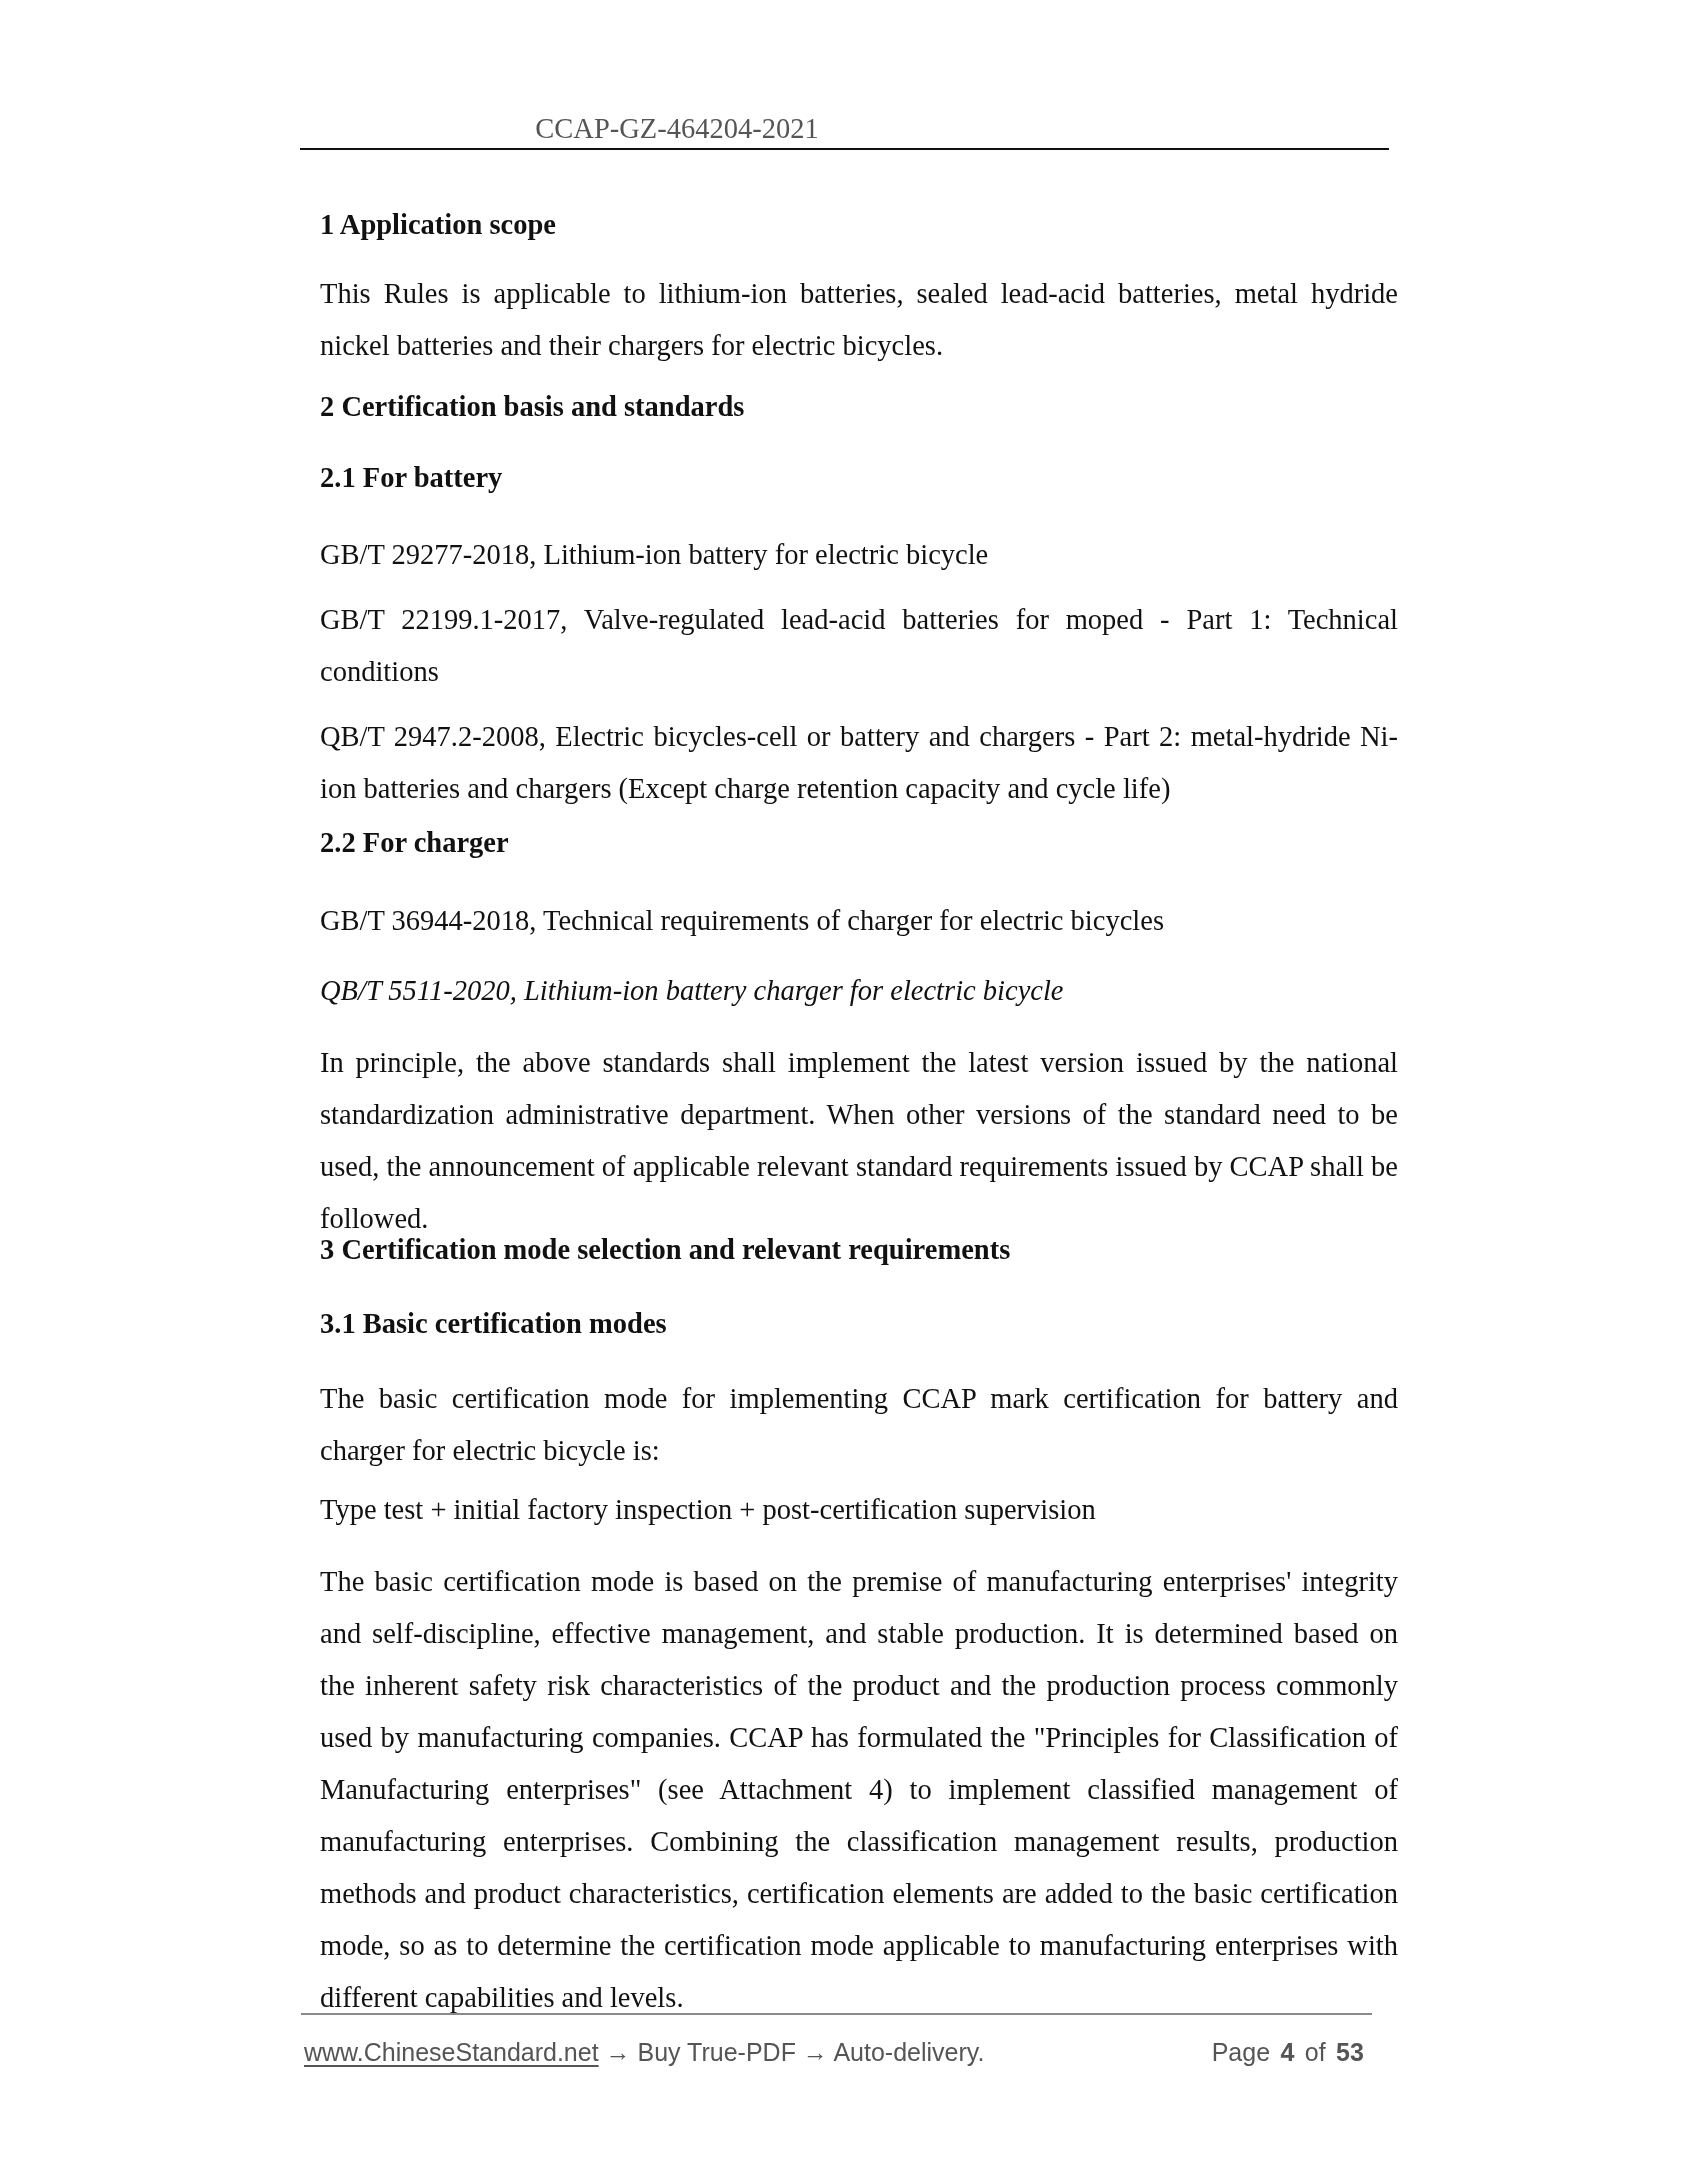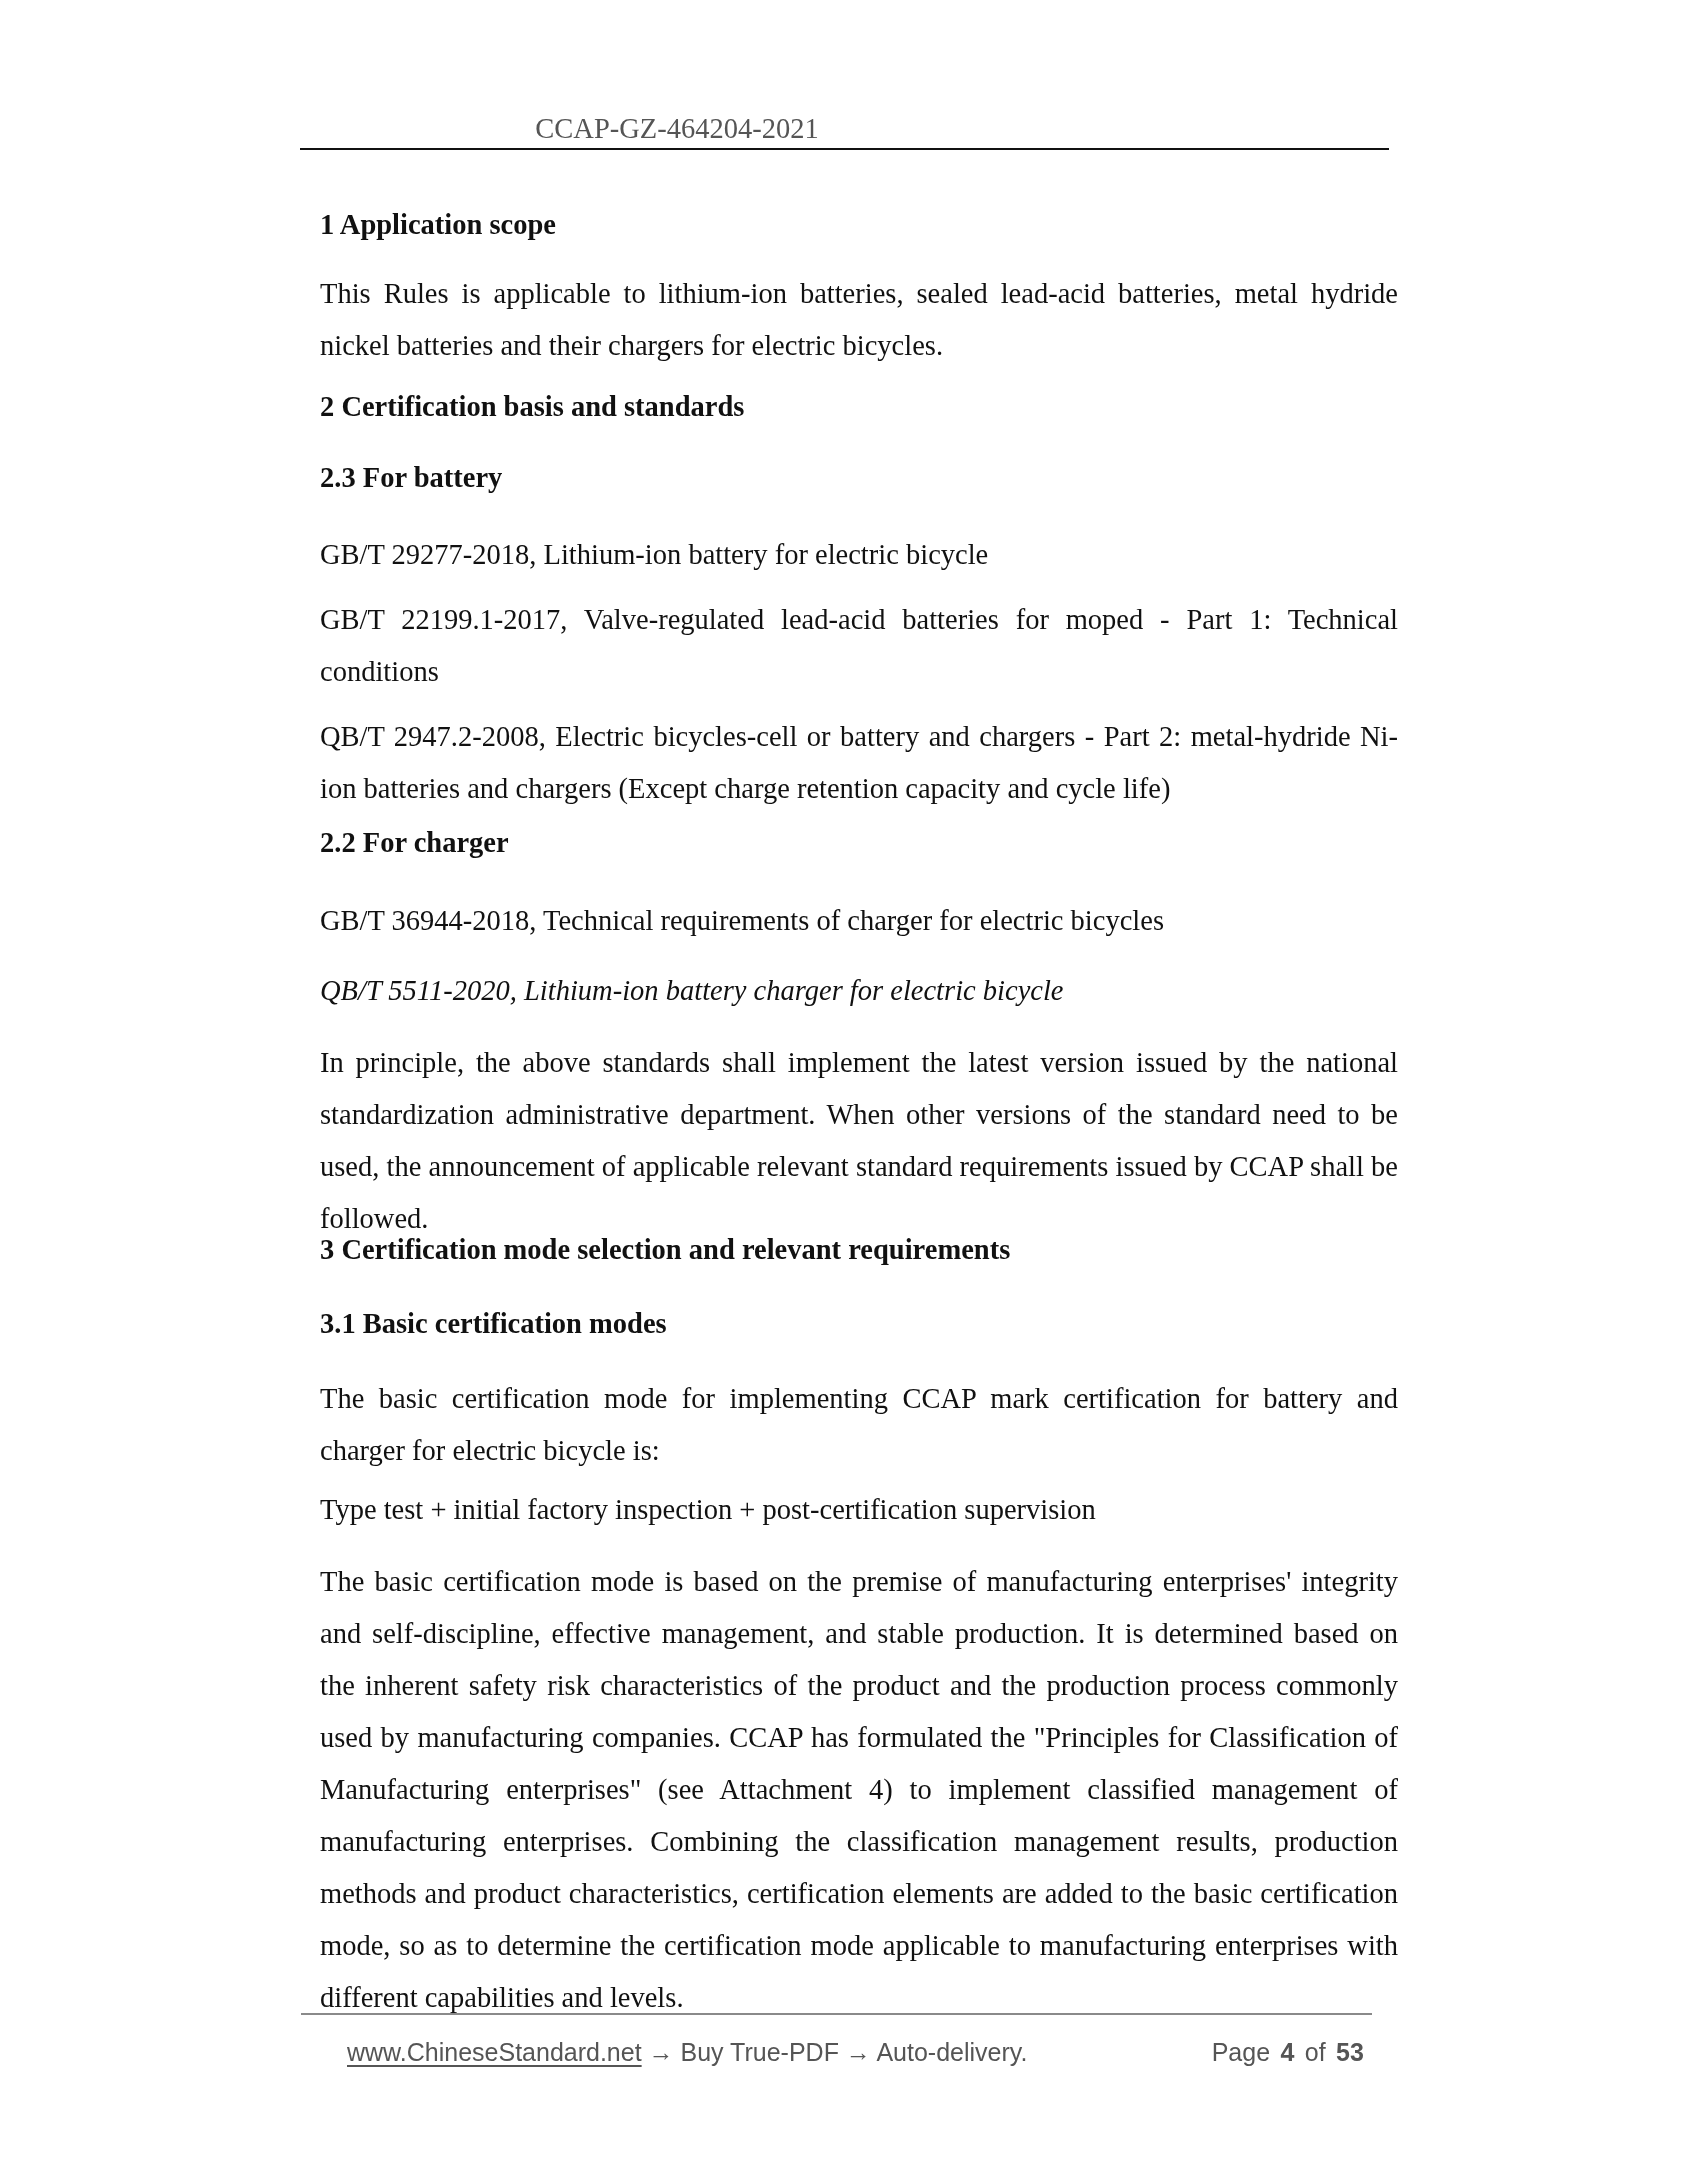--- a/index.html
+++ b/index.html
@@ -76,21 +76,20 @@
     position: absolute;
     left: 0;
     top: 0;
     white-space: nowrap;
   }
   .footer-link {
     color: #555555;
     text-decoration: underline;
     text-underline-offset: 3.5px;
     cursor: pointer;
-    margin-left: 43px;
   }
   .footer-right {
     position: absolute;
     right: 5.2px;
     top: 0;
     white-space: nowrap;
   }
   .footer-right .num { font-weight: bold; }
   .gap { display: inline-block; width: 10.4px; }
 </style>
@@ -100,21 +99,21 @@
 <div>
   <div class="page-header-text">CCAP-GZ-464204-2021</div>
   <div class="header-rule"></div>
 </div>
 
 <main>
   <h2 class="block h" style="top:189px;">1 Application scope</h2>
   <p class="block p" style="top:252px;">This Rules is applicable to lithium-ion batteries, sealed lead-acid batteries, metal hydride nickel batteries and their chargers for electric bicycles.</p>
 
   <h2 class="block h" style="top:371px;">2 Certification basis and standards</h2>
-  <h3 class="block h" style="top:442px;">2.3 For battery</h3>
+  <h3 class="block h" style="top:442px;">2.1 For battery</h3>
 
   <p class="block p single" style="top:513px;">GB/T 29277-2018, Lithium-ion battery for electric bicycle</p>
   <p class="block p" style="top:578px;">GB/T 22199.1-2017, Valve-regulated lead-acid batteries for moped - Part 1: Technical conditions</p>
   <p class="block p" style="top:695px;">QB/T 2947.2-2008, Electric bicycles-cell or battery and chargers - Part 2: metal-hydride Ni-ion batteries and chargers (Except charge retention capacity and cycle life)</p>
 
   <h3 class="block h" style="top:807px;">2.2 For charger</h3>
   <p class="block p single" style="top:879px;">GB/T 36944-2018, Technical requirements of charger for electric bicycles</p>
   <p class="block p single" style="top:949px;font-style:italic;">QB/T 5511-2020, Lithium-ion battery charger for electric bicycle</p>
 
   <p class="block p" style="top:1021px;">In principle, the above standards shall implement the latest version issued by the national standardization administrative department. When other versions of the standard need to be used, the announcement of applicable relevant standard requirements issued by CCAP shall be followed.</p>

